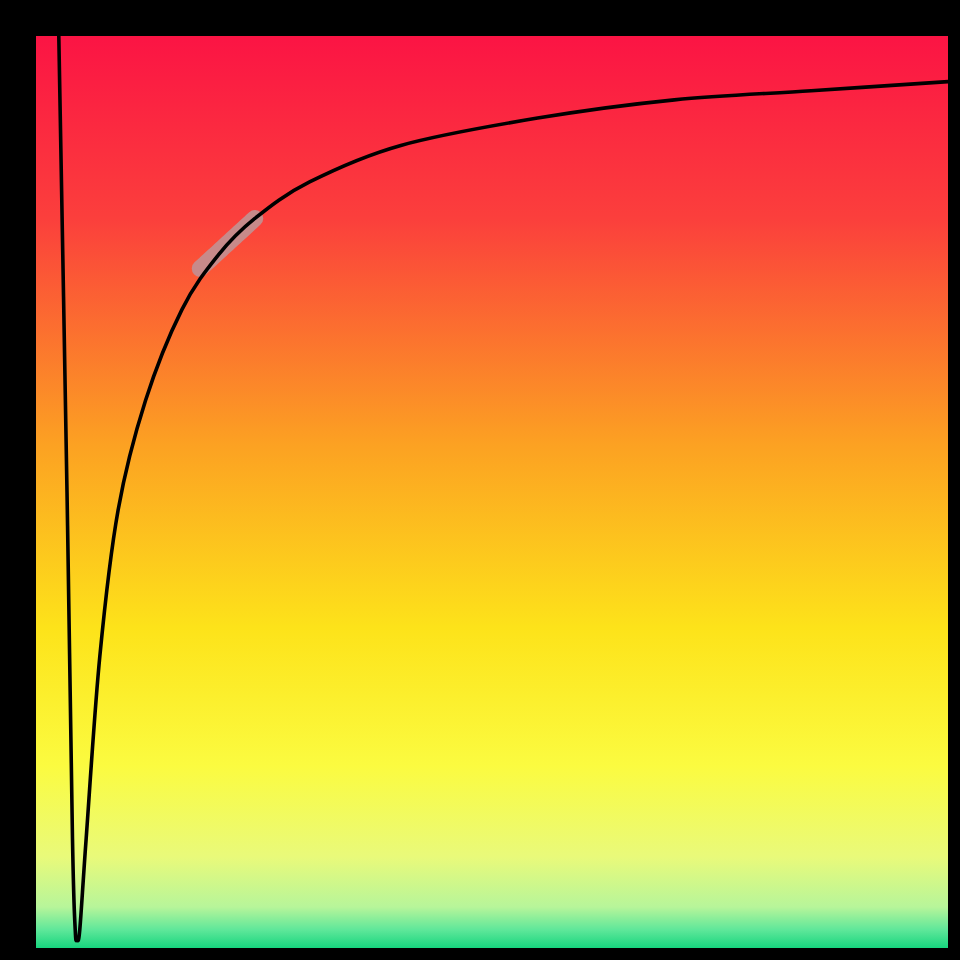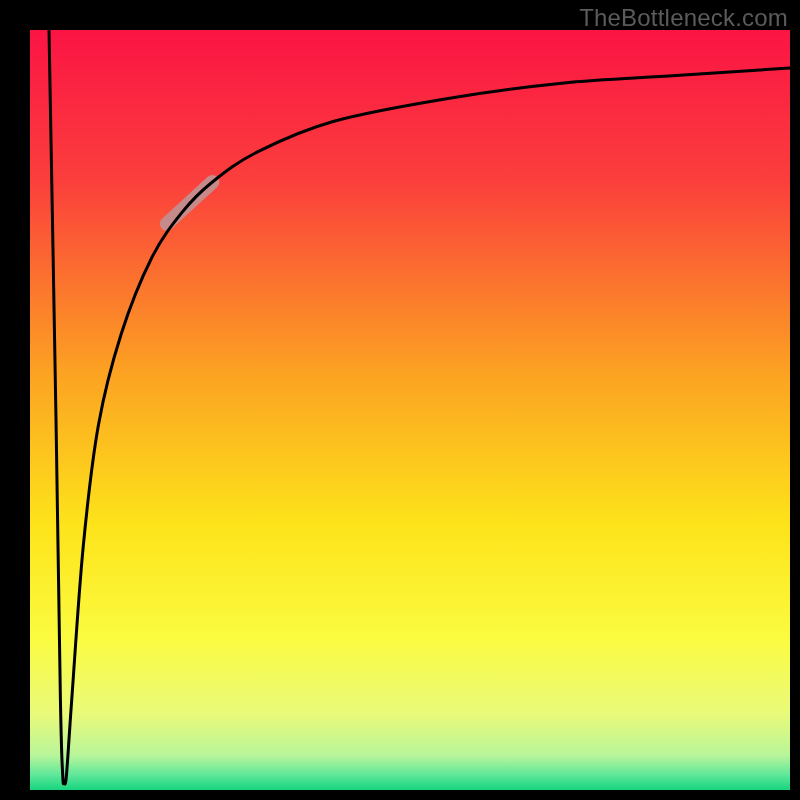--- a/index.html
+++ b/index.html
@@ -29,21 +29,20 @@
   svg {
     position: absolute;
     top: 0;
     left: 0;
   }
 </style>
 </head>
 <body>
 
 <div class="stage">
-  <div class="watermark">TheBottleneck.com</div>
 
   <svg id="chart-svg" width="800" height="800" viewBox="0 0 800 800">
     <defs>
       <linearGradient id="bg-grad" x1="0" y1="0" x2="0" y2="1">
           <stop offset="0%" stop-color="#fb1444"></stop>
           <stop offset="20%" stop-color="#fb3f3c"></stop>
           <stop offset="45%" stop-color="#fca222"></stop>
           <stop offset="65%" stop-color="#fde31a"></stop>
           <stop offset="80%" stop-color="#fbfb40"></stop>
           <stop offset="90%" stop-color="#e9fa7a"></stop>

